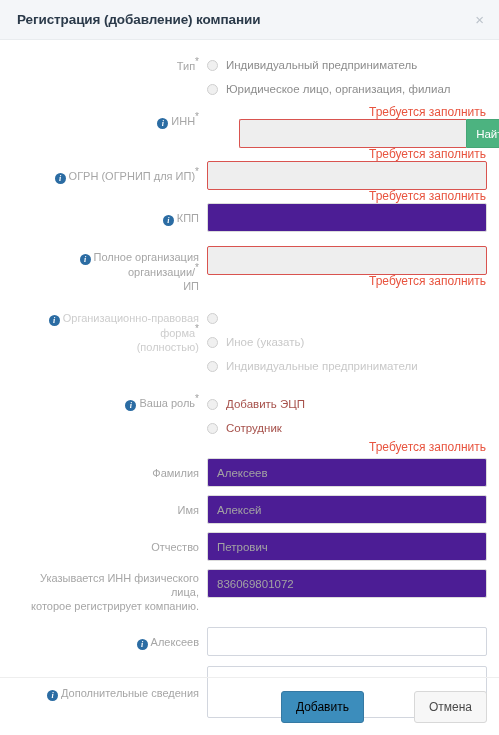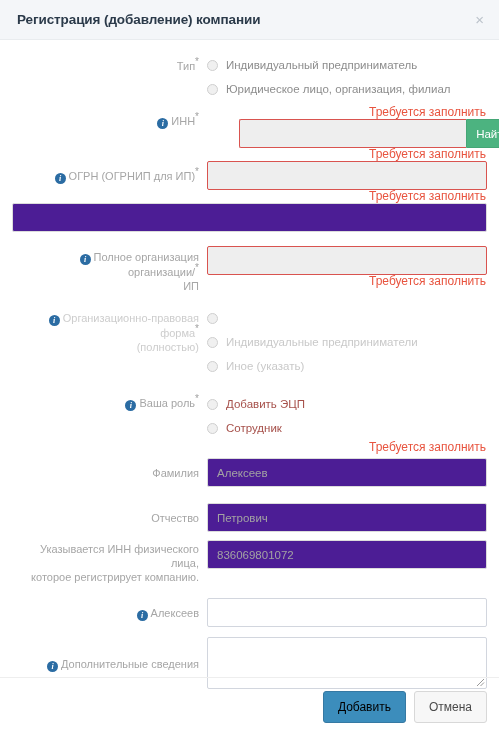--- a/index.html
+++ b/index.html
@@ -236,20 +236,21 @@
   }
   .btn-primary {
     background: #3c8dbc;
     border: 1px solid #3679a3;
     color: #000000;
   }
   .btn-default {
     background: #f7f7f7;
     border: 1px solid #d8d8d8;
     color: #4a4a4a;
+    margin-left: 42px;
   }
 
   .sp4 { height: 4px; }
   .sp8 { height: 8px; }
   .sp10 { height: 10px; }
   .sp14 { height: 14px; }
 </style>
 </head>
 <body>
 
@@ -299,20 +300,23 @@
       <div class="label-col" style="padding-top:21px">
         <span class="info-icon">i</span><span>ОГРН (ОГРНИП для ИП)</span><span class="req-star">*</span>
       </div>
       <div class="field-col">
         <div class="err-msg">Требуется заполнить</div>
         <input class="inp err" type="text" value="" style="">
       </div>
     </div>
 
     <div class="form-row">
+      <div class="label-col" style="padding-top:21px">
+        <span class="info-icon">i</span><span>КПП</span>
+      </div>
       <div class="field-col">
         <div class="err-msg">Требуется заполнить</div>
         <input class="inp disabled" type="text" disabled="" value="" style="">
       </div>
     </div>
 
     <div class="sp14"></div>
 
     <div class="form-row">
       <div class="label-col" style="padding-top:4px">
@@ -332,25 +336,25 @@
         <span class="info-icon">i</span><span>Организационно-правовая форма</span><span class="req-star">*</span><br>
         <span>(полностью)</span>
       </div>
       <div class="field-col">
         <div class="radio-list" style="padding-top:0">
           <div class="radio-item">
             <span class="radio-dot"></span>
           </div>
           <div class="radio-item">
             <span class="radio-dot"></span>
+            <span class="radio-label faded">Иное (указать)</span>
+          </div>
+          <div class="radio-item">
+            <span class="radio-dot"></span>
             <span class="radio-label faded">Индивидуальные предприниматели</span>
-          </div>
-          <div class="radio-item">
-            <span class="radio-dot"></span>
-            <span class="radio-label faded">Иное (указать)</span>
           </div>
         </div>
       </div>
     </div>
 
     <div class="sp14"></div>
 
     <div class="form-row">
       <div class="label-col" style="padding-top:3px">
         <span class="info-icon">i</span><span>Ваша роль</span><span class="req-star">*</span>
@@ -376,20 +380,28 @@
       <div class="label-col">
         <span>Фамилия</span>
       </div>
       <div class="field-col">
         <input class="inp disabled" type="text" disabled="" value="Алексеев" style="">
       </div>
     </div>
 
     <div class="sp8"></div>
 
+    <div class="form-row">
+      <div class="label-col">
+        <span>Имя</span>
+      </div>
+      <div class="field-col">
+        <input class="inp disabled" type="text" disabled="" value="Алексей" style="">
+      </div>
+    </div>
 
     <div class="sp8"></div>
 
     <div class="form-row">
       <div class="label-col">
         <span>Отчество</span>
       </div>
       <div class="field-col">
         <input class="inp disabled" type="text" disabled="" value="Петрович" style="">
       </div>

